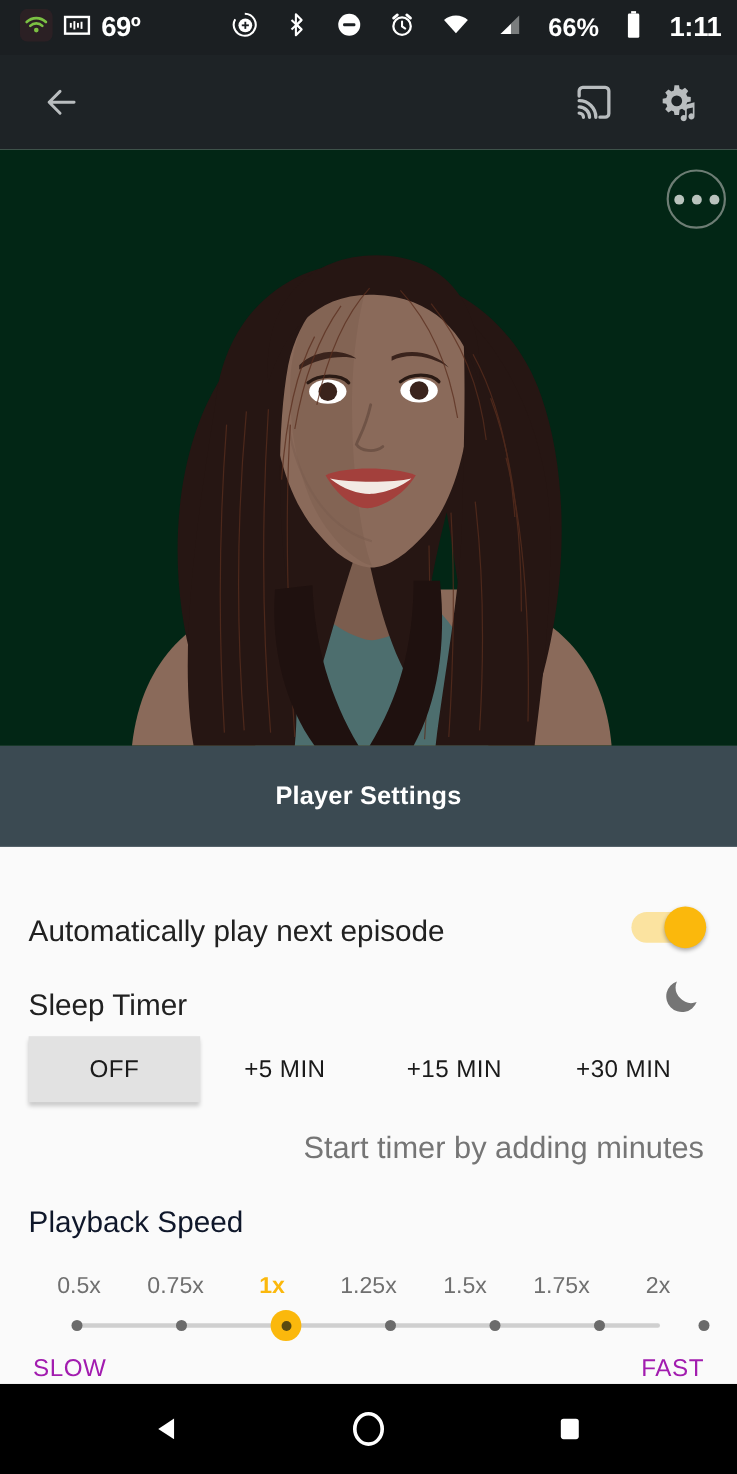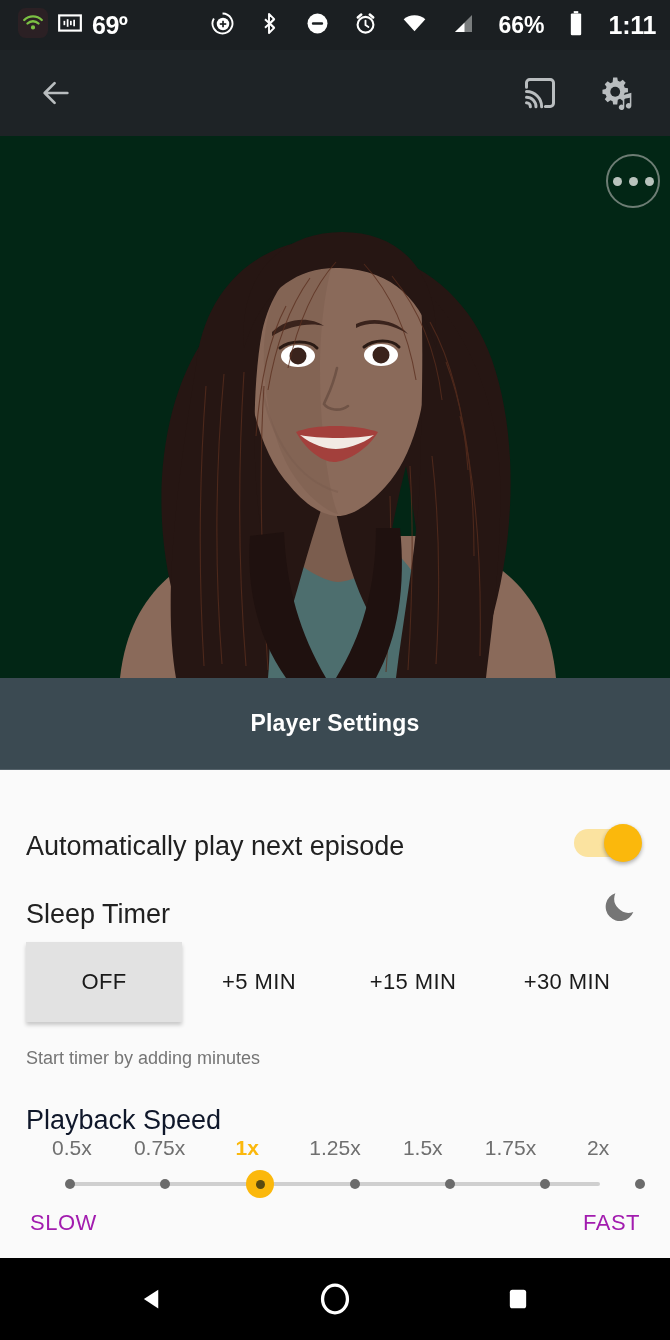--- a/index.html
+++ b/index.html
@@ -142,47 +142,49 @@
     align-items: flex-start;
     margin-top: 12px;
     padding-left: 0px;
   }
   .timer-btn {
     font-size: 22px;
     color: #1a1a1a;
     font-weight: normal;
     letter-spacing: 0.4px;
     text-align: center;
-    padding: 27px 0;
+    padding: 17px 0;
     background: transparent;
     border: none;
     font-family: "Liberation Sans", sans-serif;
   }
   .timer-btn.off {
     width: 158px;
     background: #e2e2e2;
     box-shadow: 0 3px 4px rgba(0,0,0,.20);
   }
   .timer-btn.plain { width: 156px; }
 
   .hint {
-    font-size: 18px;
+    text-align: right;
+    font-size: 28px;
     color: #757575;
     padding-right: 4px;
     margin-top: 26px;
   }
 
   
   .speed-title {
     font-size: 27px;
     color: #0f172a;
     margin-top: 36px;
   }
   .speed-labels {
     display: flex;
+    margin-top: 30px;
     padding: 0 2px;
   }
   .speed-labels span {
     flex: 1;
     text-align: center;
     font-size: 21px;
     color: #6f6f6f;
   }
   .speed-labels span.active {
     color: #fbb80c;

